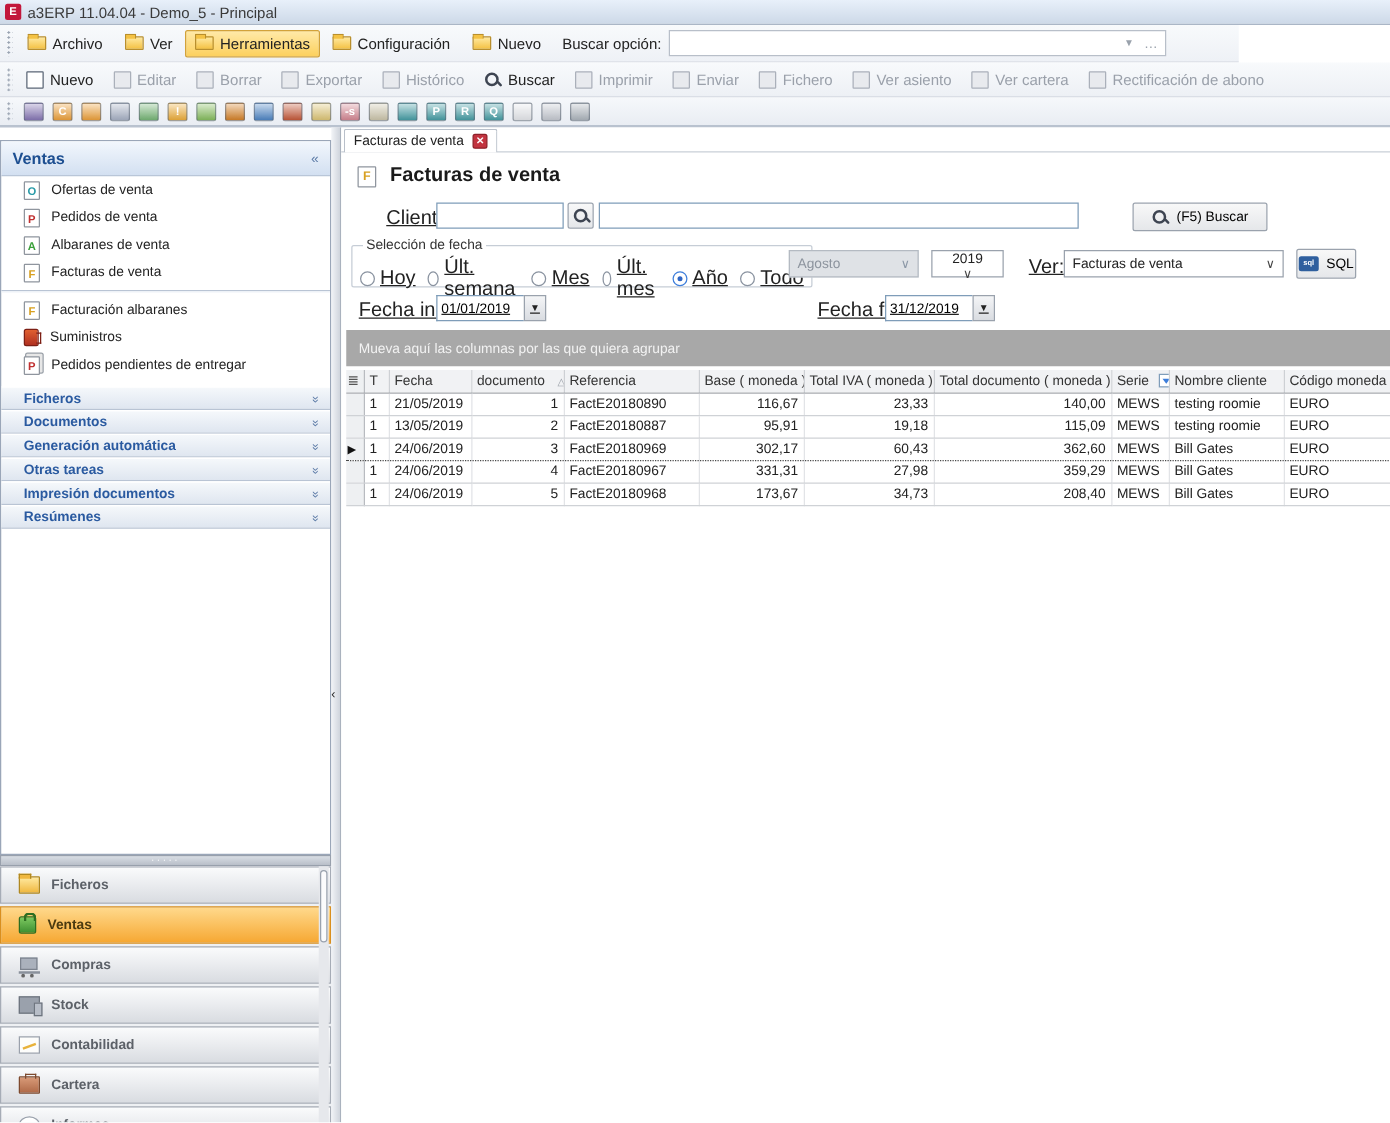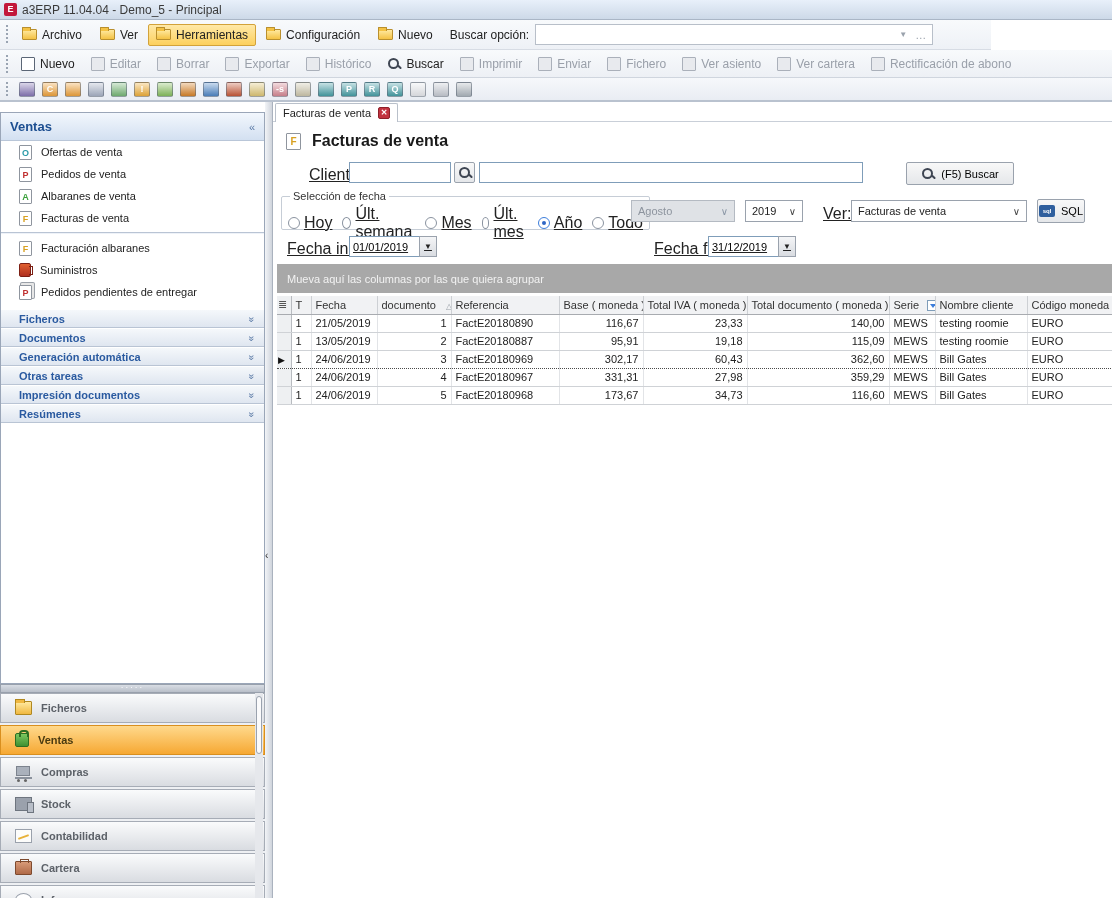--- a/index.html
+++ b/index.html
@@ -142,21 +142,21 @@
   .rdot { width:12px; height:12px; border:1px solid #8a93a0; border-radius:50%; background:#fff; position:relative; }
   .radio.sel .rdot { border-color:#3d7edb; }
   .radio.sel .rdot::after { content:""; position:absolute; left:3px; top:3px; width:4px; height:4px;
     background:#2f66c4; border-radius:50%; }
 
   .combo { height:22px; border:1px solid #9aa2ad; background:#fff; display:flex; align-items:center;
     justify-content:space-between; padding:0 6px; font-size:11px; }
   .combo .cv { color:#8b97a6; font-size:10px; }
   .combo.disabled { background:#dfe2e6; color:#8d949e; border-color:#b4bac2; }
   .combo-month { position:absolute; left:358px; top:98px; width:104px; }
-  .combo-year  { position:absolute; left:472px; top:98px; width:58px; }
+  .combo-year  { position:absolute; left:472px; top:98px; width:58px;flex-direction:column; }
   .ver-label   { position:absolute; left:550px; top:103px; }
   .combo-ver   { position:absolute; left:578px; top:98px; width:176px; }
   .sql-btn { position:absolute; left:764px; top:97px; width:48px; height:24px; }
   .sql-ic { width:16px; height:12px; background:#2f5f9e; border-radius:2px; color:#fff;
     font:bold 6px/12px "Liberation Sans",sans-serif; text-align:center; }
 
   .row-fecha { position:absolute; left:0; top:134px; right:0; height:22px; }
   .row-fecha .l1 { position:absolute; left:14px; top:4px; }
   .date-wrap { position:absolute; top:0; display:flex;text-decoration:underline; }
   .dw1 { left:76px; } .dw2 { left:435px; }
@@ -575,21 +575,21 @@
               <td>EURO</td>
             </tr>
             <tr>
               <td class="gutter"></td>
               <td>1</td>
               <td>24/06/2019</td>
               <td class="r">5</td>
               <td>FactE20180968</td>
               <td class="r">173,67</td>
               <td class="r">34,73</td>
-              <td class="r">116,60</td>
+              <td class="r">208,40</td>
               <td>MEWS</td>
               <td>Bill Gates</td>
               <td>EURO</td>
             </tr>
           </tbody>
       </table>
     </div>
   </div>
 </div>
 

